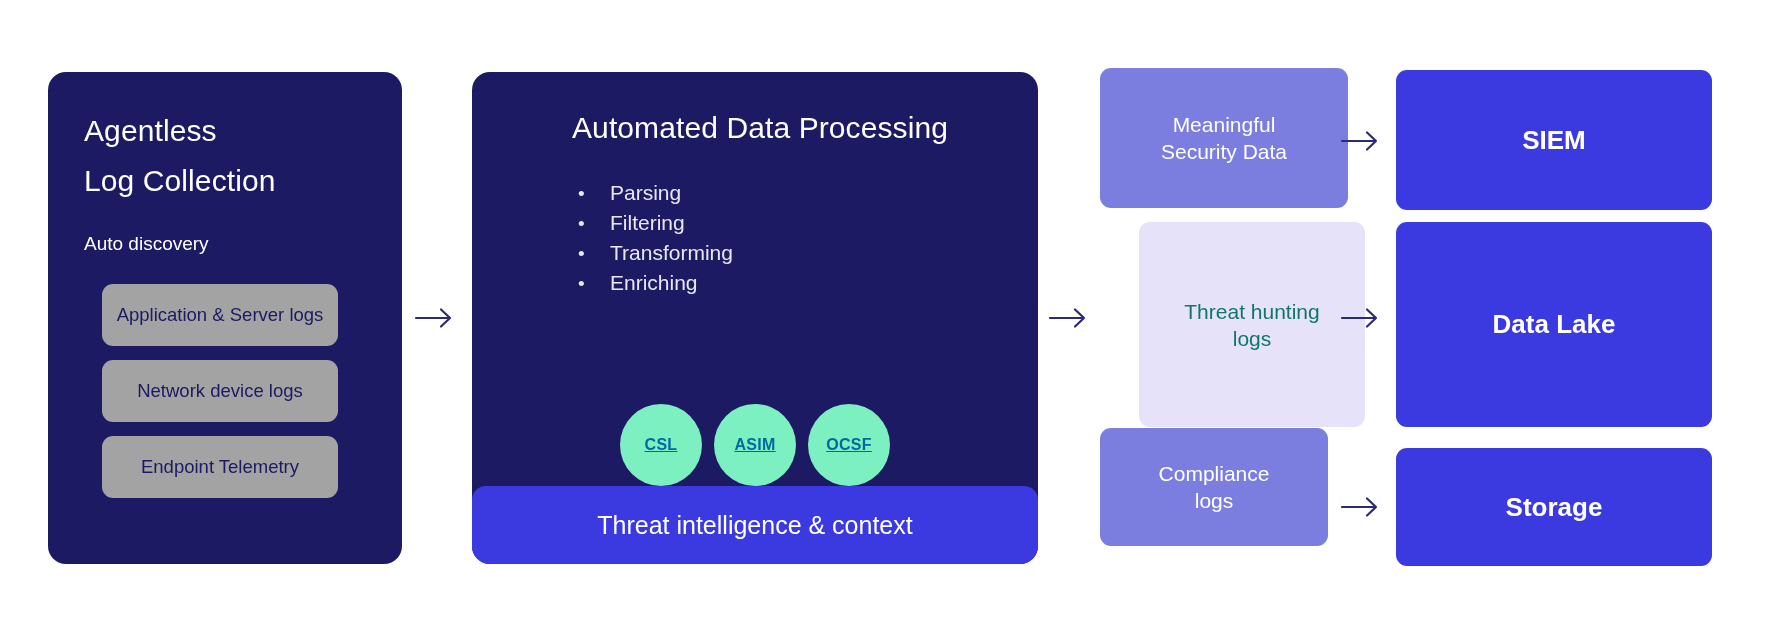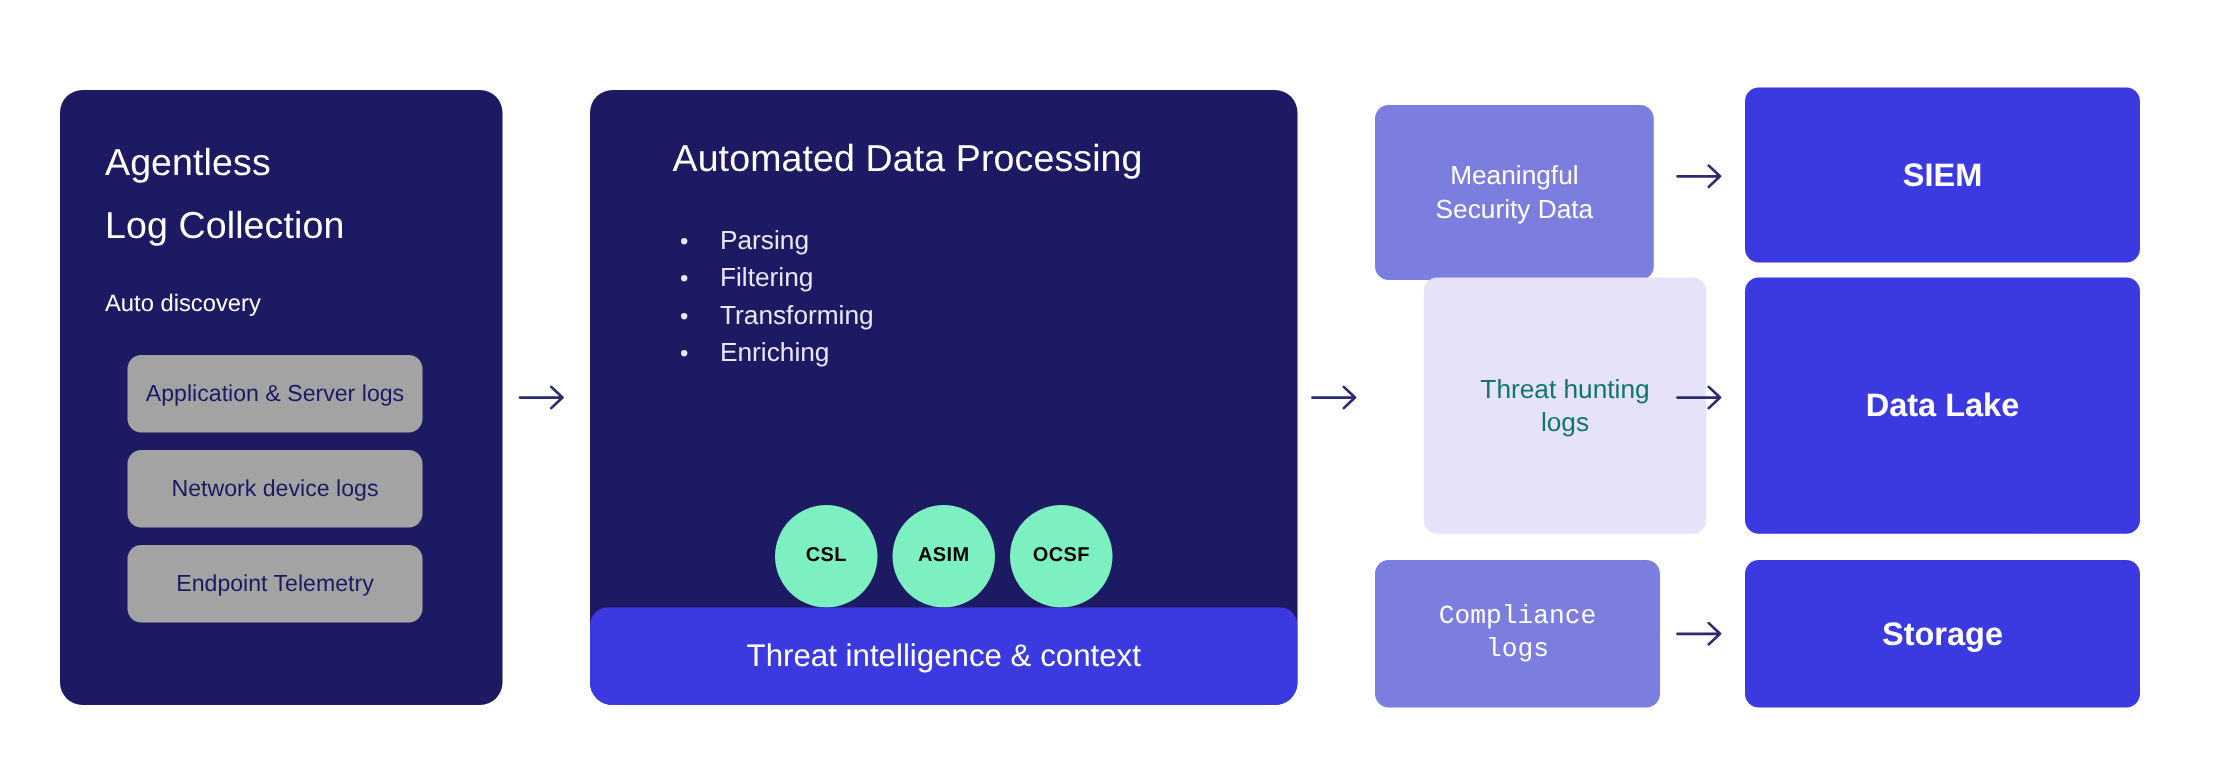--- a/index.html
+++ b/index.html
@@ -87,21 +87,21 @@
     position: absolute;
     left: 472px;
     top: 72px;
     width: 566px;
     height: 492px;
     background: #1b1a63;
     border-radius: 18px;
     overflow: hidden;
   }
   .processing-body {
-    padding: 38px 44px 0 66px;
+    padding: 38px 44px 0 100px;
   }
   .processing-title {
     color: #ffffff;
     font-size: 30px;
     line-height: 36px;
     font-weight: 400;
     margin: 0 0 32px 0;
     letter-spacing: 0.1px;
   }
   .steps {
@@ -129,27 +129,28 @@
     top: 332px;
     display: flex;
     justify-content: center;
     gap: 12px;
   }
   .badge {
     width: 82px;
     height: 82px;
     border-radius: 50%;
     background: #7df0c2;
-    color: #000000;
+    color: #0369a1;
     font-size: 16px;
     font-weight: bold;
     letter-spacing: 0.3px;
     display: flex;
     align-items: center;
     justify-content: center;
+    text-decoration: underline;
   }
   .threat-bar {
     position: absolute;
     left: 0;
     bottom: 0;
     width: 100%;
     height: 78px;
     background: #3b3ae0;
     border-radius: 14px;
     display: flex;
@@ -252,27 +253,27 @@
 
     <div class="threat-bar">Threat intelligence &amp; context</div>
   </section>
 
   <div class="arrow" style="left:1048px; top:304px;">
     <svg width="44" height="24" viewBox="0 0 44 24" aria-hidden="true">
       <path d="M2 12 H36 M27 3.5 L36 12 L27 20.5" fill="none" stroke="#2b2a72" stroke-width="2.2" stroke-linecap="round" stroke-linejoin="round"></path>
     </svg>
   </div>
 
-  <div class="out-card kind-solid" style="left: 1100px; top: 84px; width: 223px; height: 140px; white-space: pre-line;">Meaningful
+  <div class="out-card kind-solid" style="left: 1100px; top: 68px; width: 248px; height: 140px; white-space: pre-line;">Meaningful
 Security Data</div>
 
   <div class="out-card kind-light" style="left: 1100px; top: 222px; width: 226px; height: 205px; white-space: pre-line;">Threat hunting
 logs</div>
 
-  <div class="out-card kind-solid" style="left: 1100px; top: 448px; width: 228px; height: 118px; white-space: pre-line; font-family: Liberation Mono, monospace;">Compliance
+  <div class="out-card kind-solid" style="left: 1100px; top: 428px; width: 228px; height: 118px; white-space: pre-line;">Compliance
 logs</div>
 
   <div class="arrow" style="left:1340px; top:127px;">
     <svg width="44" height="24" viewBox="0 0 44 24" aria-hidden="true">
       <path d="M2 12 H36 M27 3.5 L36 12 L27 20.5" fill="none" stroke="#2b2a72" stroke-width="2.2" stroke-linecap="round" stroke-linejoin="round"></path>
     </svg>
   </div>
   <div class="arrow" style="left:1340px; top:304px;">
     <svg width="44" height="24" viewBox="0 0 44 24" aria-hidden="true">
       <path d="M2 12 H36 M27 3.5 L36 12 L27 20.5" fill="none" stroke="#2b2a72" stroke-width="2.2" stroke-linecap="round" stroke-linejoin="round"></path>

